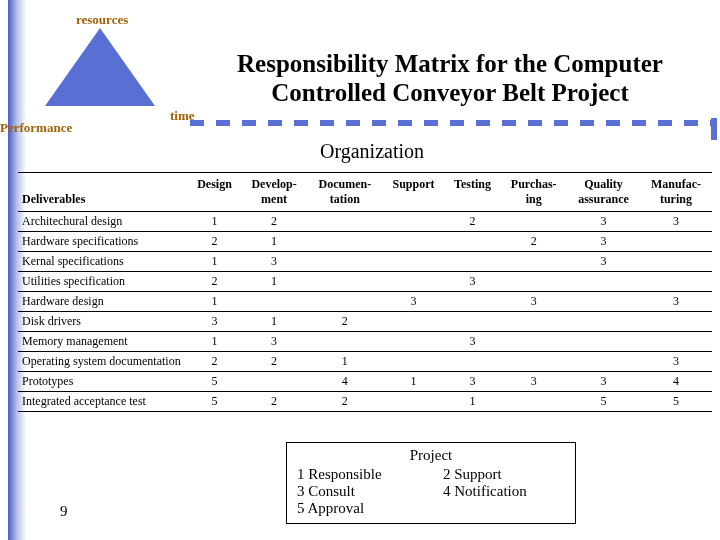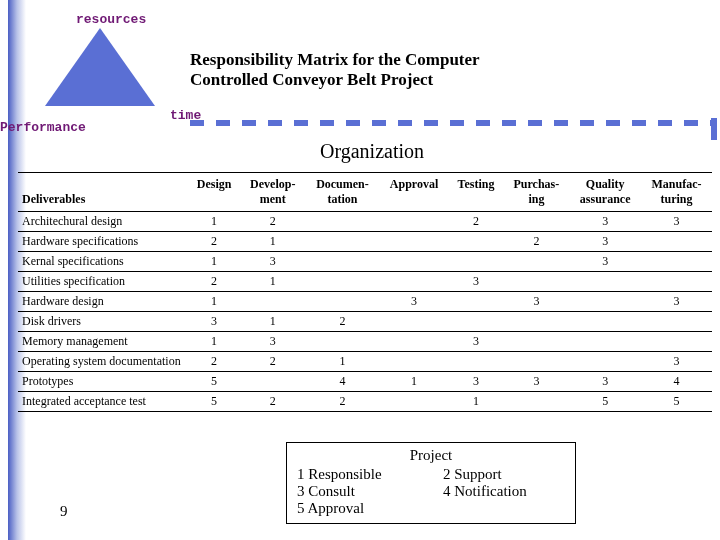--- a/index.html
+++ b/index.html
@@ -30,39 +30,39 @@
     position: relative;
     width: 0;
     height: 0;
     margin: 20px auto 0 auto;
     border-left: 55px solid transparent;
     border-right: 55px solid transparent;
     border-bottom: 78px solid #5a6fd4;
   }
   .tri-label {
     position: absolute;
-    font-family: Liberation Mono, monospace;
+    font-family: Liberation Serif, serif;
     font-weight: bold;
     font-size: 13px;
-    color: #701a75;
+    color: #a16207;
   }
   .lbl-resources { left: 56px; top: 4px; }
   .lbl-time { left: 150px; top: 100px; }
   .lbl-perf { left: 0px; top: 120px; }
   .title {
     position: absolute;
     left: 190px;
     top: 50px;
     width: 520px;
     font-family: "Comic Sans MS", cursive;
-    font-size: 17px;
+    font-size: 25px;
     font-weight: bold;
     color: #000;
     line-height: 1.15;
-    text-align: left;
+    text-align: center;
   }
   .dash-line {
     position: absolute;
     left: 190px;
     top: 120px;
     width: 524px;
     height: 6px;
     background: repeating-linear-gradient(to right, #5a6fd4 0 14px, transparent 14px 26px);
   }
   .dash-end {
@@ -165,21 +165,21 @@
 
 <div class="org-title">Organization</div>
 
 <table>
   <thead>
     <tr>
       <th>Deliverables</th>
       <th>Design</th>
       <th><span>Develop-</span><br><span>ment</span></th>
       <th><span>Documen-</span><br><span>tation</span></th>
-      <th>Approval</th>
+      <th>Support</th>
       <th>Testing</th>
       <th><span>Purchas-</span><br><span>ing</span></th>
       <th><span>Quality</span><br><span>assurance</span></th>
       <th><span>Manufac-</span><br><span>turing</span></th>
     </tr>
   </thead>
   <tbody id="tbody">
       <tr>
         <td>Architechural design</td>
         <td>1</td>

